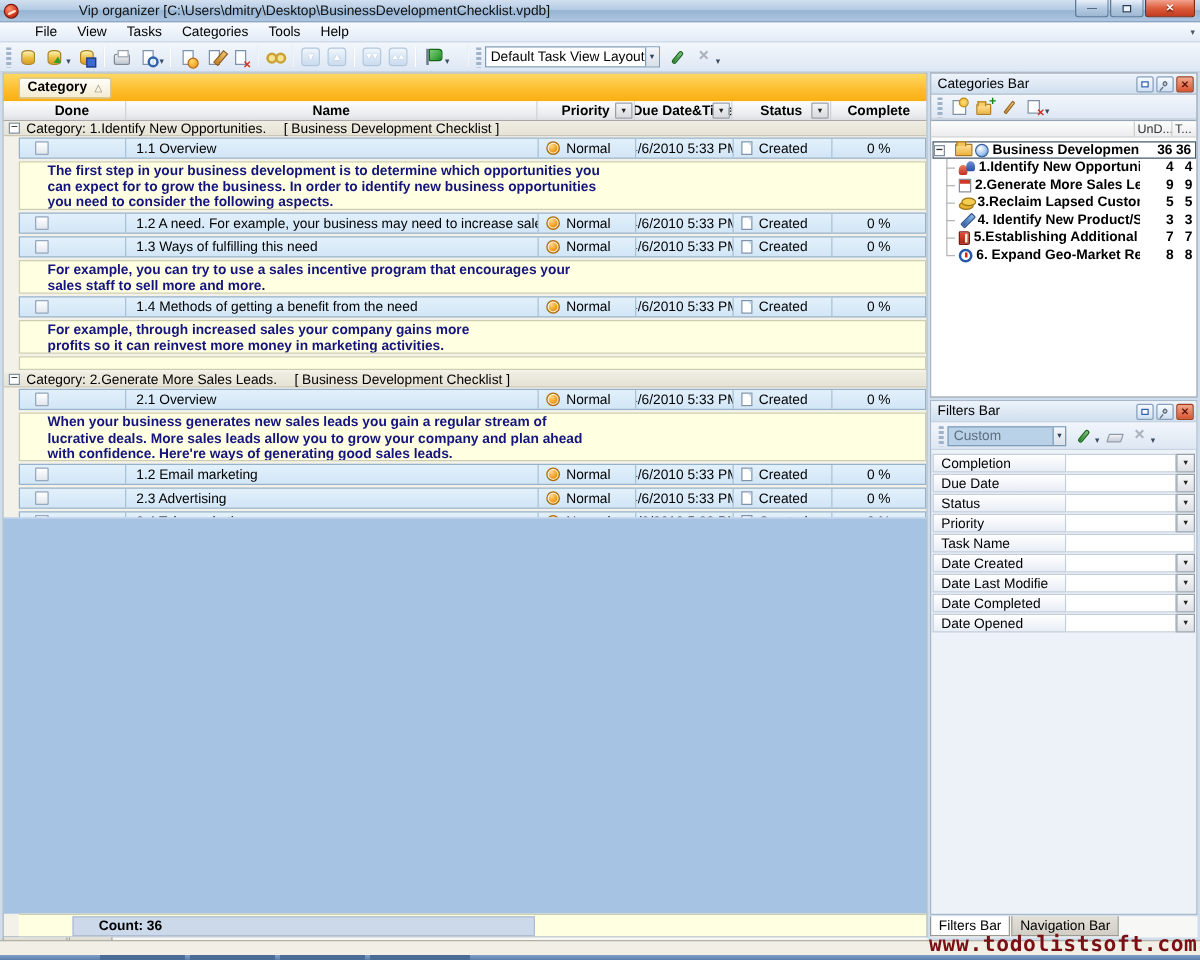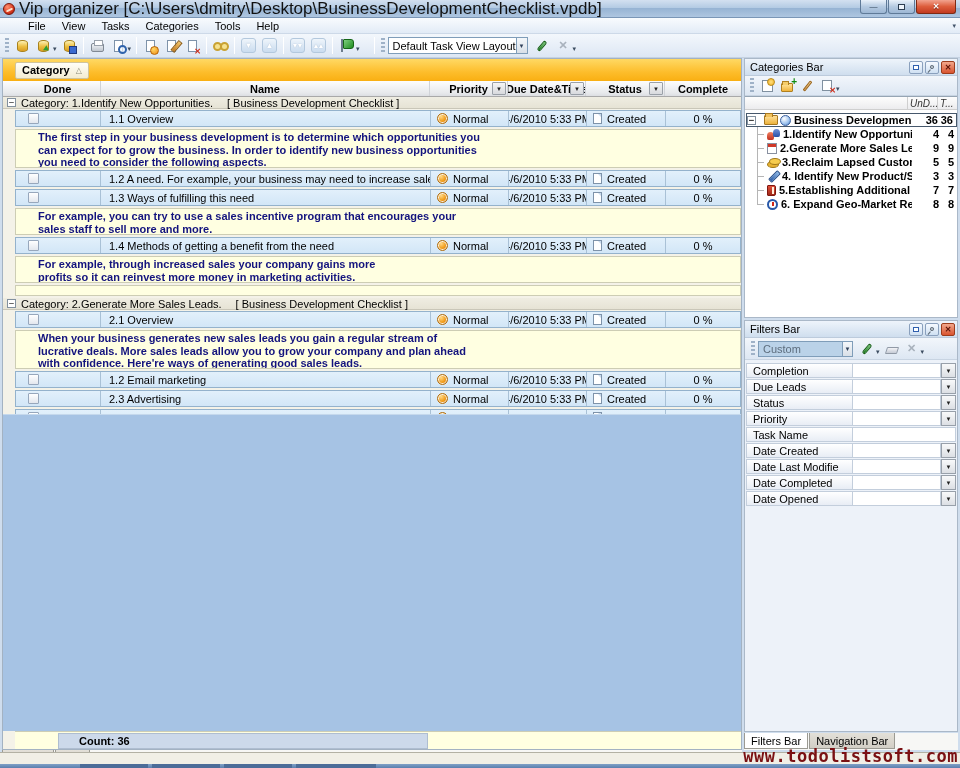--- a/index.html
+++ b/index.html
@@ -9,21 +9,21 @@
        background:#cfdded;}
   
   #titlebar{position:absolute;left:0;top:0;width:960px;height:18px;
     background:linear-gradient(#d3e0f0 0%,#b4cbe4 45%,#97b4d4 50%,#aec6e0 100%);
     border-bottom:1px solid #7a96b6;display:flex;align-items:center;padding-left:3px;}
   #app-icon{width:12px;height:12px;border-radius:50%;
     background:radial-gradient(circle at 35% 30%,#ff9070,#d93a20 60%,#8c1408);
     border:1px solid #7a1508;margin-right:4px;flex:0 0 auto;position:relative;}
   #app-icon::after{content:'';position:absolute;left:2px;top:5px;width:7px;height:2px;
     background:#ffe0c8;border-radius:2px;transform:rotate(-25deg);}
-  #window-title{flex:1;font-size:17px;color:#111;white-space:nowrap;overflow:hidden;}
+  #window-title{flex:1;font-size:11px;color:#111;white-space:nowrap;overflow:hidden;margin-left:44px;}
   .winbtns{display:flex;margin-right:4px;margin-top:-3px;}
   .wbtn{width:27px;height:14px;border:1px solid #5f7term;border:1px solid #5f7a98;border-top:none;
     border-radius:0 0 3px 3px;background:linear-gradient(#e9f1fa,#b6cbe2 50%,#9db7d4);
     display:flex;align-items:center;justify-content:center;font-size:8px;color:#2b3c50;margin-left:1px;}
   .wbtn.close{width:40px;background:linear-gradient(#f2a38f,#dd5d3c 50%,#c23a20);
     border-color:#7e2a14;color:#fff;font-weight:bold;text-shadow:0 1px 1px #6e1d0c;}
   .wbtn .rest{width:7px;height:6px;border:1px solid #2b3c50;background:#eef4fb;}
   
   #menubar{position:absolute;left:0;top:18px;width:960px;height:16px;
     background:linear-gradient(#f8fbfe,#e2ebf6);border-bottom:1px solid #cdd9e8;
@@ -166,21 +166,21 @@
   .i-catedit{width:3px;height:12px;background:linear-gradient(#f6cd7c,#cd7f22);
     border:1px solid #9a6316;transform:rotate(38deg);border-radius:1px;}
   .i-catdel{width:10px;height:11px;background:#fff;border:1px solid #8090a0;}
   .i-catdel::after{content:'✕';position:absolute;right:-5px;bottom:-5px;color:#cf2f1d;font-size:8px;font-weight:bold;}
   #cat-panel{position:absolute;left:0;top:0;width:214px;height:260px;background:#a3a3a3;
     border:1px solid #aab8c8;display:flex;flex-direction:column;}
   #cat-content{flex:1;background:#fff;border-top:1px solid #96a5b4;overflow:hidden;
     display:flex;flex-direction:column;}
   #tree-colhdr{height:13px;border-bottom:1px solid #cfcfcf;display:flex;justify-content:flex-end;
     font-size:10px;color:#333;background:linear-gradient(#fdfdfd,#ececee);flex:0 0 auto;}
-  #tree-colhdr span{border-left:1px solid #cfcfcf;padding:0 2px;display:flex;align-items:center;font-style:italic;}
+  #tree-colhdr span{border-left:1px solid #cfcfcf;padding:0 2px;display:flex;align-items:center;}
   #tree-colhdr .c1{width:30px;} #tree-colhdr .c2{width:20px;}
   .tree-row{height:14px;display:flex;align-items:center;font-weight:bold;white-space:nowrap;flex:0 0 auto;}
   .tree-row .lbl{flex:1;overflow:hidden;margin-left:3px;}
   .tree-row .v1{width:27px;text-align:right;} .tree-row .v2{width:18px;text-align:right;padding-right:3px;}
   .tree-row.root{border:1px solid #46586c;margin:1px 0 0 1px;}
   .tree-children{position:relative;}
   .tree-children::before{content:'';position:absolute;left:12px;top:0;bottom:7px;width:1px;background:#b5b5b5;}
   .tree-row.child{padding-left:12px;}
   .tree-row.child .tick{width:7px;height:1px;background:#b5b5b5;margin-right:3px;flex:0 0 auto;}
   .t-folder{width:14px;height:10px;background:linear-gradient(#ffe09a,#edb33c);
@@ -664,21 +664,21 @@
             <span class="tbcaret">▾</span>
           </span>
       </div>
       <div id="filter-rows">
           <div class="f-row">
             <span class="f-label">Completion</span>
             <span class="f-value"></span>
             <span class="fdd">▼</span>
           </div>
           <div class="f-row">
-            <span class="f-label">Due Leads</span>
+            <span class="f-label">Due Date</span>
             <span class="f-value"></span>
             <span class="fdd">▼</span>
           </div>
           <div class="f-row">
             <span class="f-label">Status</span>
             <span class="f-value"></span>
             <span class="fdd">▼</span>
           </div>
           <div class="f-row">
             <span class="f-label">Priority</span>

